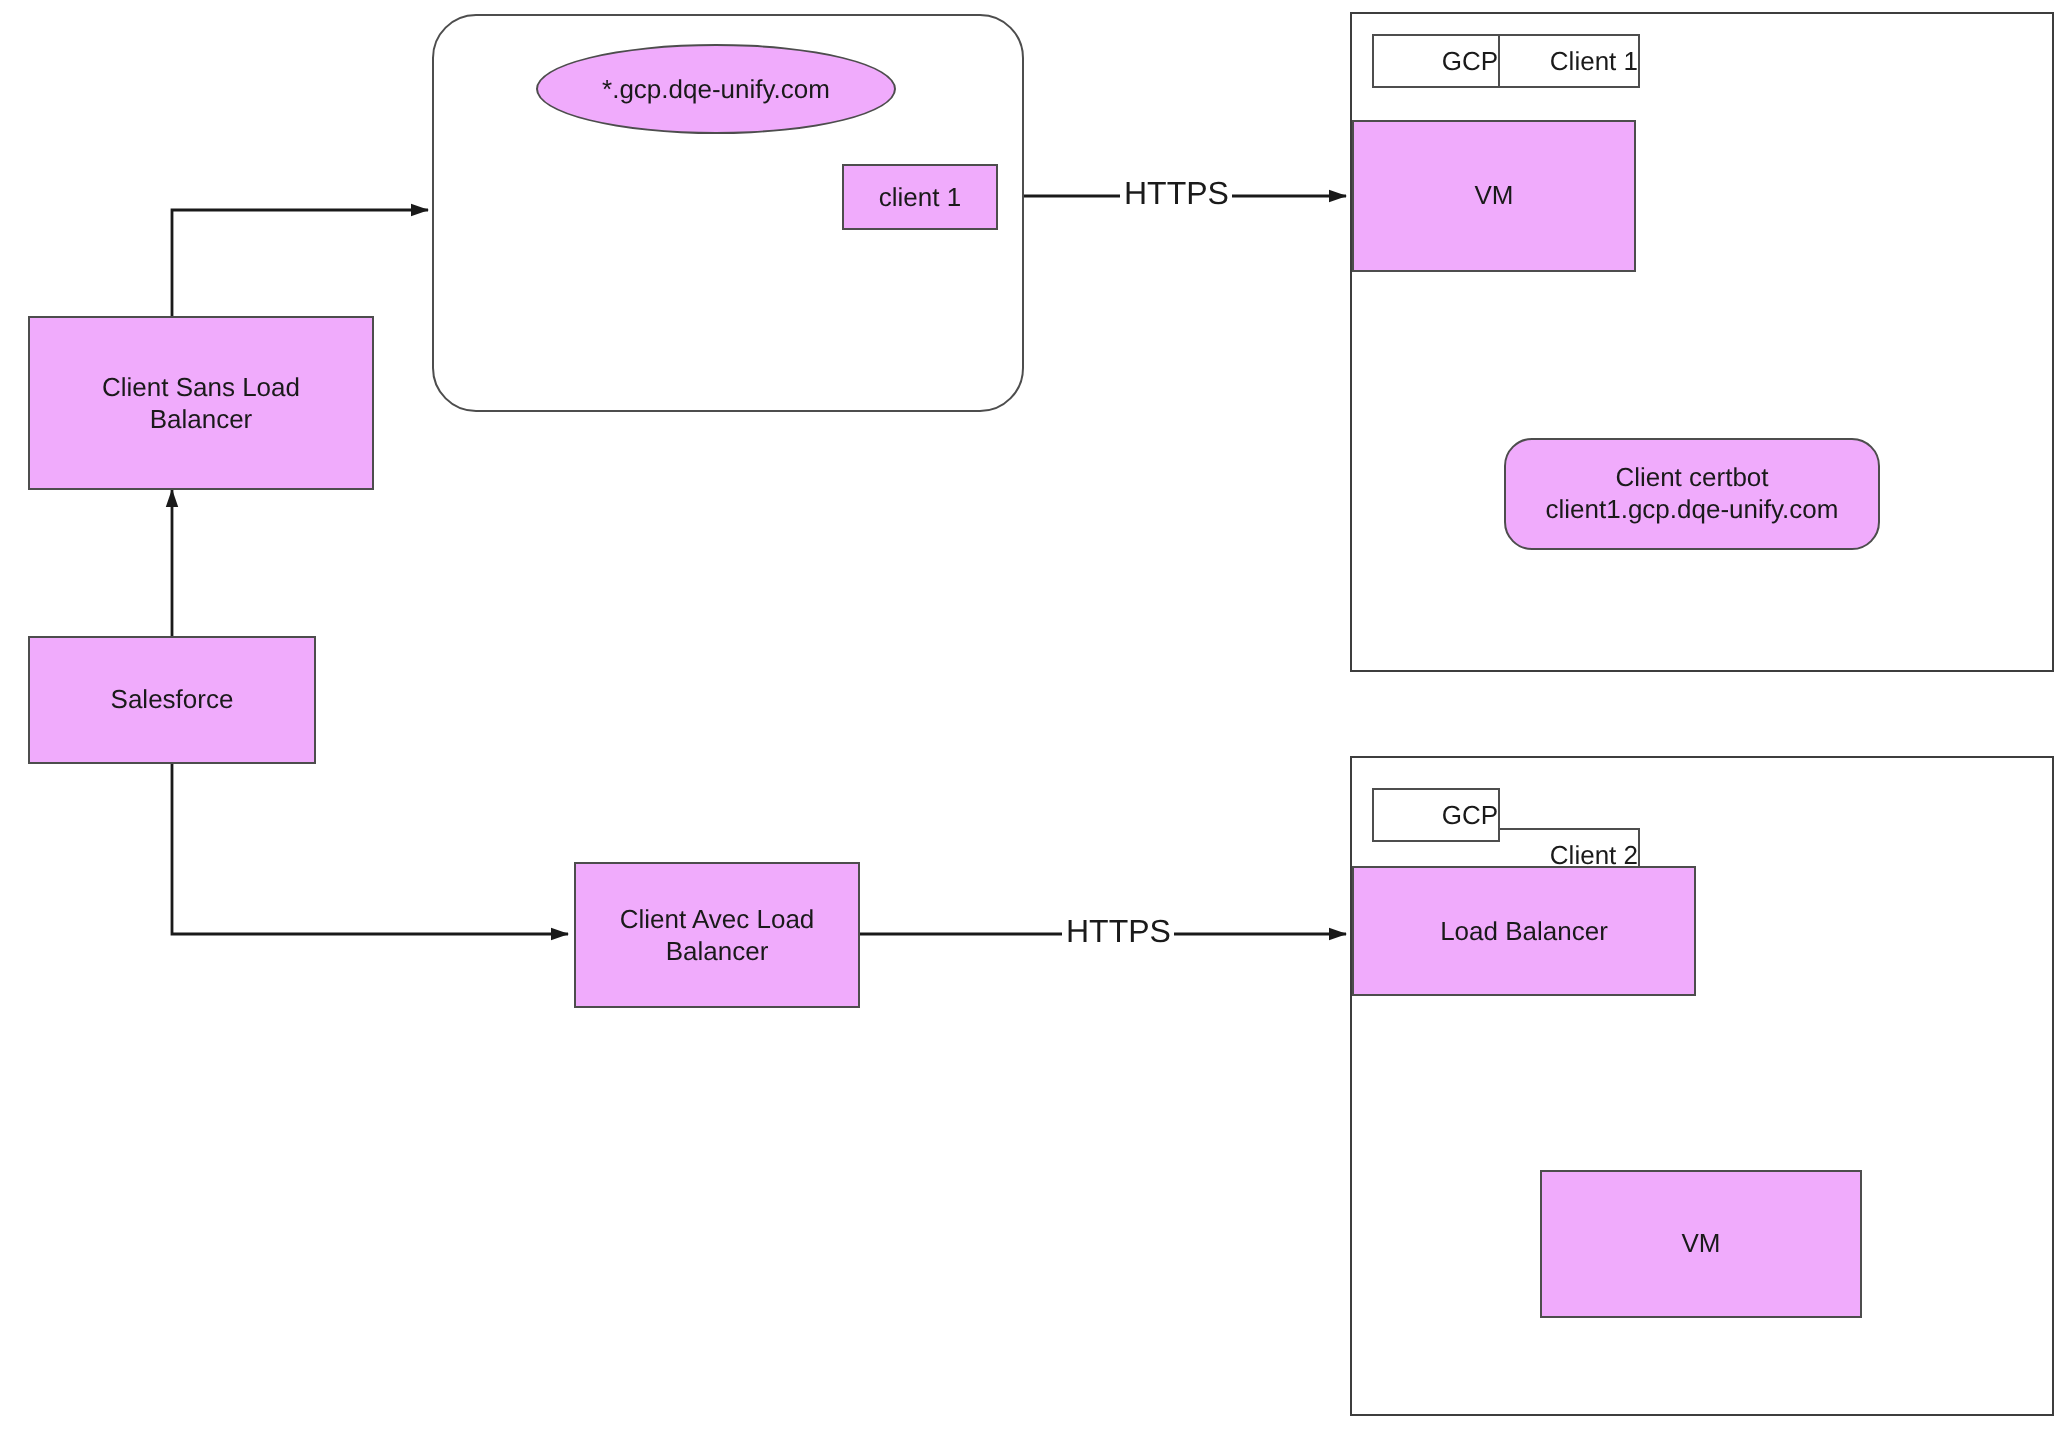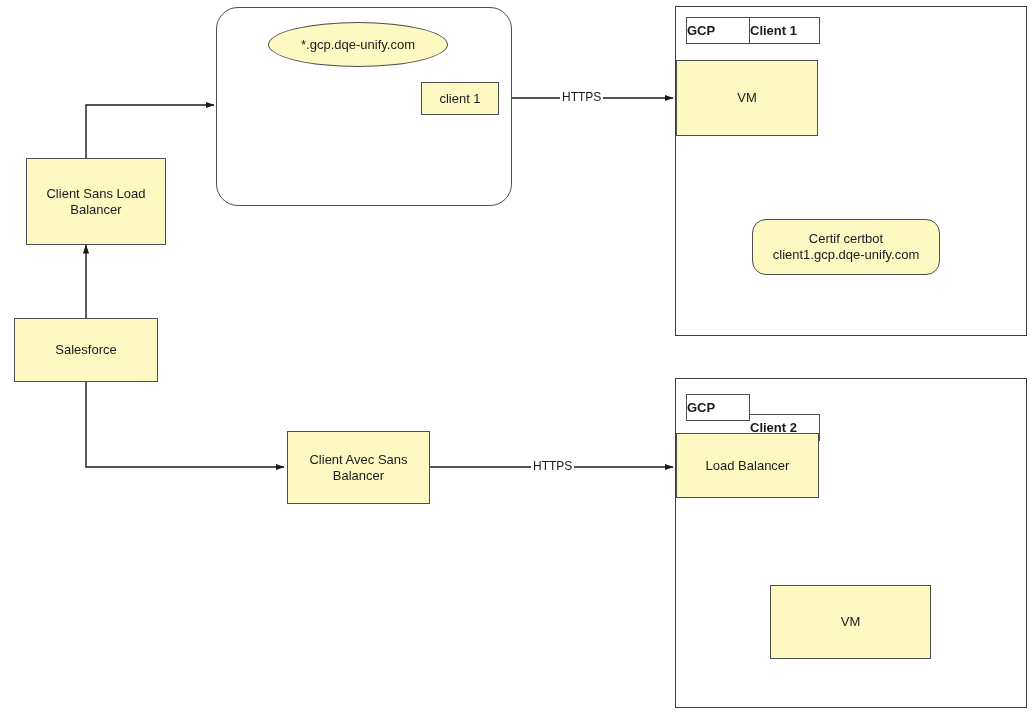--- a/index.html
+++ b/index.html
@@ -19,21 +19,21 @@
     position: absolute;
     left: 0; top: 0;
     width: 1034px;
     height: 723px;
     pointer-events: none;
   }
   .node {
     position: absolute;
     box-sizing: border-box;
     border: 1.4px solid #4d4d4d;
-    background: #fef9c3;
+    background: #f0abfc;
     color: #1a1a1a;
     font-size: 13px;
     line-height: 16px;
     text-align: center;
     display: flex;
     align-items: center;
     justify-content: center;
     padding: 2px 4px;
   }
   .panel {
@@ -58,30 +58,29 @@
     box-sizing: border-box;
   }
   .tab {
     box-sizing: border-box;
     border: 1.4px solid #4d4d4d;
     background: #ffffff;
     font-size: 13px;
     color: #1a1a1a;
     display: flex;
     align-items: center;
-    justify-content: flex-start;
+    justify-content: flex-end;
     height: 100%;
-    font-weight: bold;
   }
   .tab + .tab {
     border-left: none;
   }
   .edge-label {
     position: absolute;
-    font-size: 12px;
+    font-size: 16px;
     color: #1a1a1a;
     background: #ffffff;
     padding: 0 2px;
     line-height: 13px;
     white-space: nowrap;
   }
   .node-text {
     display: block;
     white-space: pre-line;
   }
@@ -116,31 +115,31 @@
   <div class="node rounded-zone" style="left:216px; top:7px; width:296px; height:199px;"></div>
 
   <div class="node ellipse" style="left:268px; top:22px; width:180px; height:45px;">
     <span class="node-text">*.gcp.dqe-unify.com</span>
   </div>
 
   <div class="node" style="left:421px; top:82px; width:78px; height:33px;">
     <span class="node-text">client 1</span>
   </div>
 
-  <div class="node" style="left:14px; top:158px; width:140px; height:87px;margin-left:12px;">
+  <div class="node" style="left:14px; top:158px; width:173px; height:87px;">
     <span class="node-text">Client Sans Load
 Balancer</span>
   </div>
 
   <div class="node" style="left:14px; top:318px; width:144px; height:64px;text-align:right;">
     <span class="node-text">Salesforce</span>
   </div>
 
   <div class="node" style="left:287px; top:431px; width:143px; height:73px;">
-    <span class="node-text">Client Avec Sans
+    <span class="node-text">Client Avec Load
 Balancer</span>
   </div>
 
   <div class="edge-label" style="left:560px; top:91px;">HTTPS</div>
 
   <div class="edge-label" style="left:531px; top:460px;">HTTPS</div>
 
   <div class="panel" style="left:675px; top:6px; width:352px; height:330px;"></div>
 
   <div class="tab-group" style="left:686px; top:17px; height:27px;">
@@ -150,36 +149,36 @@
     <div class="tab" style="width:70px;">
       <span>Client 1</span>
     </div>
   </div>
 
   <div class="node" style="left:676px; top:60px; width:142px; height:76px;">
     <span class="node-text">VM</span>
   </div>
 
   <div class="node rounded-small" style="left:752px; top:219px; width:188px; height:56px;">
-    <span class="node-text">Certif certbot
+    <span class="node-text">Client certbot
 client1.gcp.dqe-unify.com</span>
   </div>
 
   <div class="panel" style="left:675px; top:378px; width:352px; height:330px;"></div>
 
   <div class="tab-group" style="left:686px; top:394px; height:27px;">
     <div class="tab" style="width:64px;">
       <span>GCP</span>
     </div>
     <div class="tab" style="width:70px;margin-top:20px;">
       <span>Client 2</span>
     </div>
   </div>
 
-  <div class="node" style="left:676px; top:433px; width:143px; height:65px;">
+  <div class="node" style="left:676px; top:433px; width:172px; height:65px;">
     <span class="node-text">Load Balancer</span>
   </div>
 
   <div class="node" style="left:770px; top:585px; width:161px; height:74px;">
     <span class="node-text">VM</span>
   </div>
 
 </div>
 
 </body></html>

